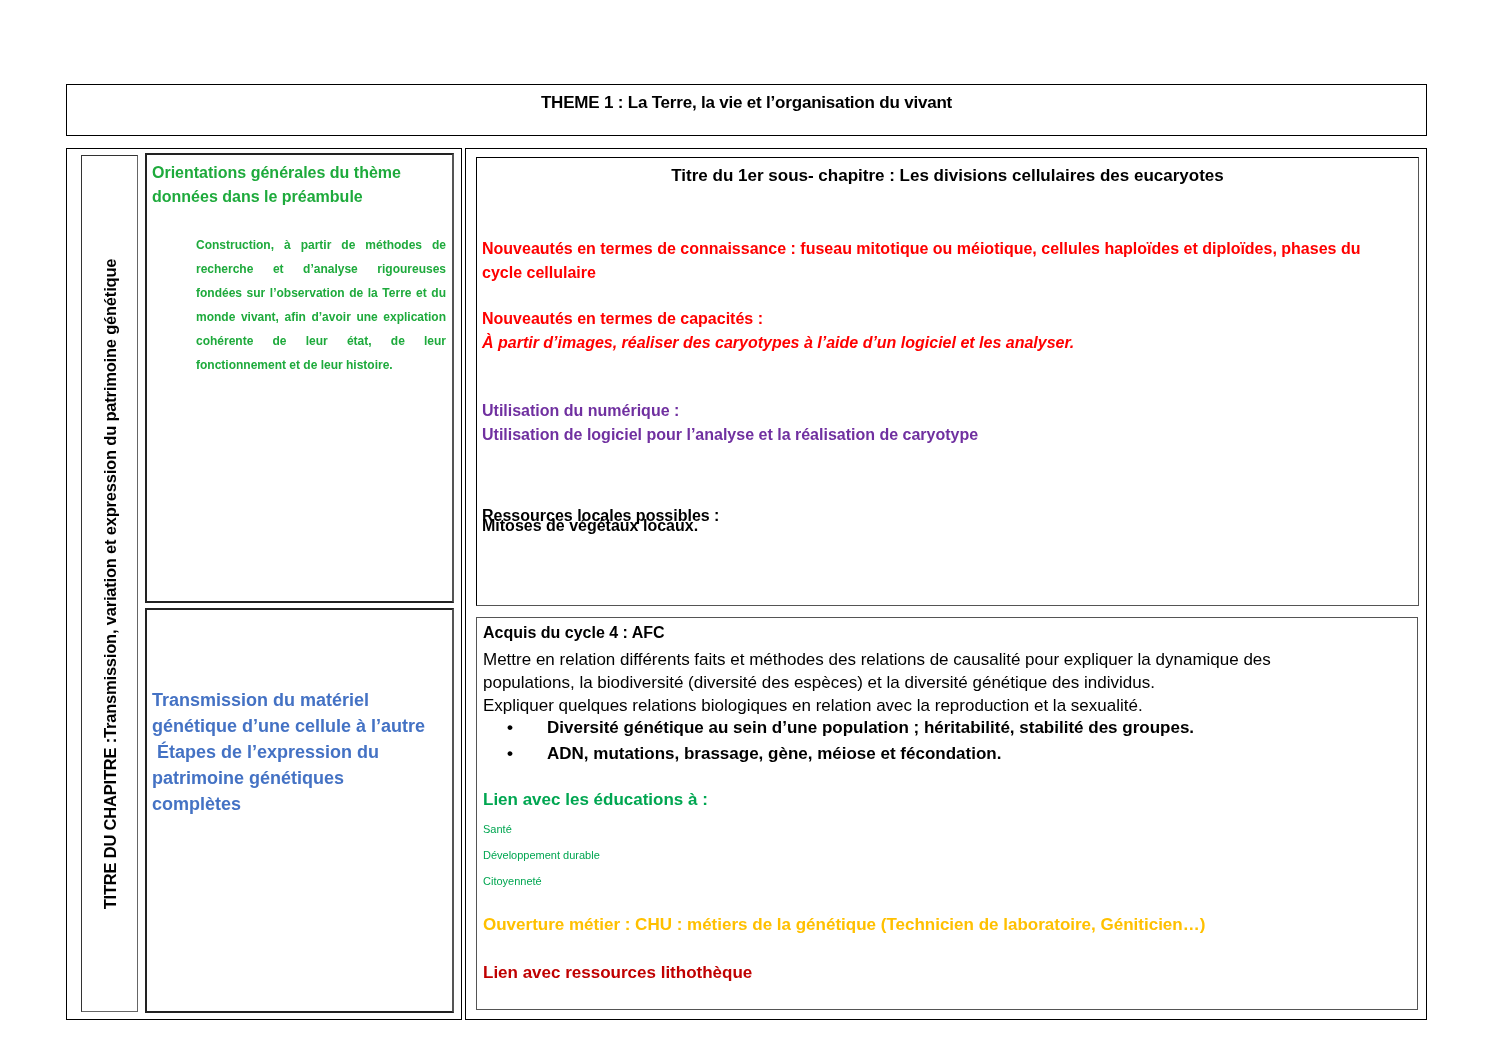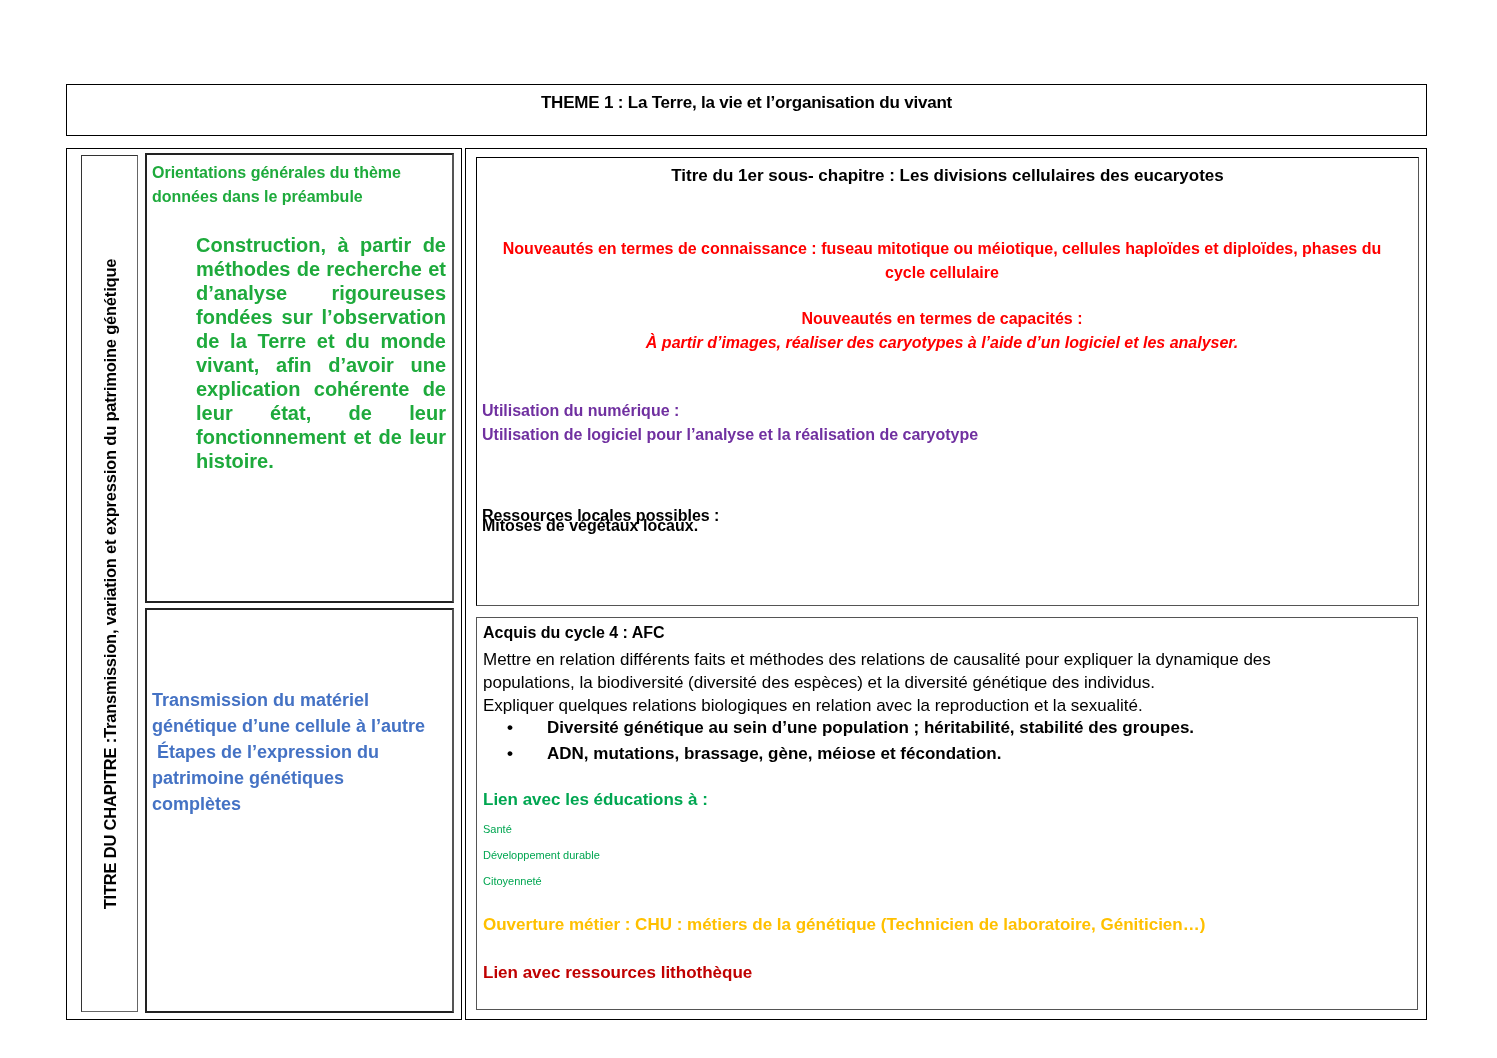--- a/index.html
+++ b/index.html
@@ -17,30 +17,30 @@
     .vert-box { left: 81px; top: 155px; width: 57px; height: 857px; border: 1.5px solid #333; border-right-color:#666; border-bottom-color:#666; }
     .vert-text { position: absolute; left: 50%; top: 50%; white-space: nowrap;
                  transform: translate(-50%, -50%) rotate(-90deg);
                  font-weight: bold; font-size: 16.5px; letter-spacing: -0.2px; }
 
     .orient-box { left: 145px; top: 153px; width: 309px; height: 450px; border: 2px solid #222; border-right-color:#555; }
     .points-box { left: 145px; top: 608px; width: 309px; height: 405px; border: 2px solid #222; border-right-color:#555; }
 
     .green { color: #1eaa3c; }
     .blue { color: #4472c4; }
-    .red { color: #ff0000; text-align: center; }
+    .red { color: #ff0000; }
     .purple { color: #7030a0; }
     .green2 { color: #00a651; }
     .orange { color: #ffc000; }
     .darkred { color: #c00000; }
 
     .orient-head { position: absolute; left: 5px; top: 6px; width: 290px; font-weight: bold;
                    font-size: 16px; line-height: 24px; }
     .orient-body { position: absolute; left: 49px; top: 78px; width: 250px; font-weight: bold;
-                   font-size: 20px; line-height: 24px; text-align: justify; }
+                   font-size: 12px; line-height: 24px; text-align: justify; }
 
     .points-head { position: absolute; left: 5px; top: 4px; width: 290px; font-weight: bold;
                    font-size: 16px; line-height: 24px; }
     .points-body { position: absolute; left: 5px; top: 77px; width: 300px; font-weight: bold;
                    font-size: 18px; line-height: 26px; }
 
     .sub-box { left: 476px; top: 157px; width: 943px; height: 449px; border: 1.5px solid #000; border-right-color:#555; border-bottom-color:#555; }
     .sub-title { position: absolute; left: 0; right: 0; top: 8px; text-align: center;
                  font-weight: bold; font-size: 17px; }
     .block { position: absolute; left: 5px; width: 920px; font-weight: bold; font-size: 16px; line-height: 24px; }

